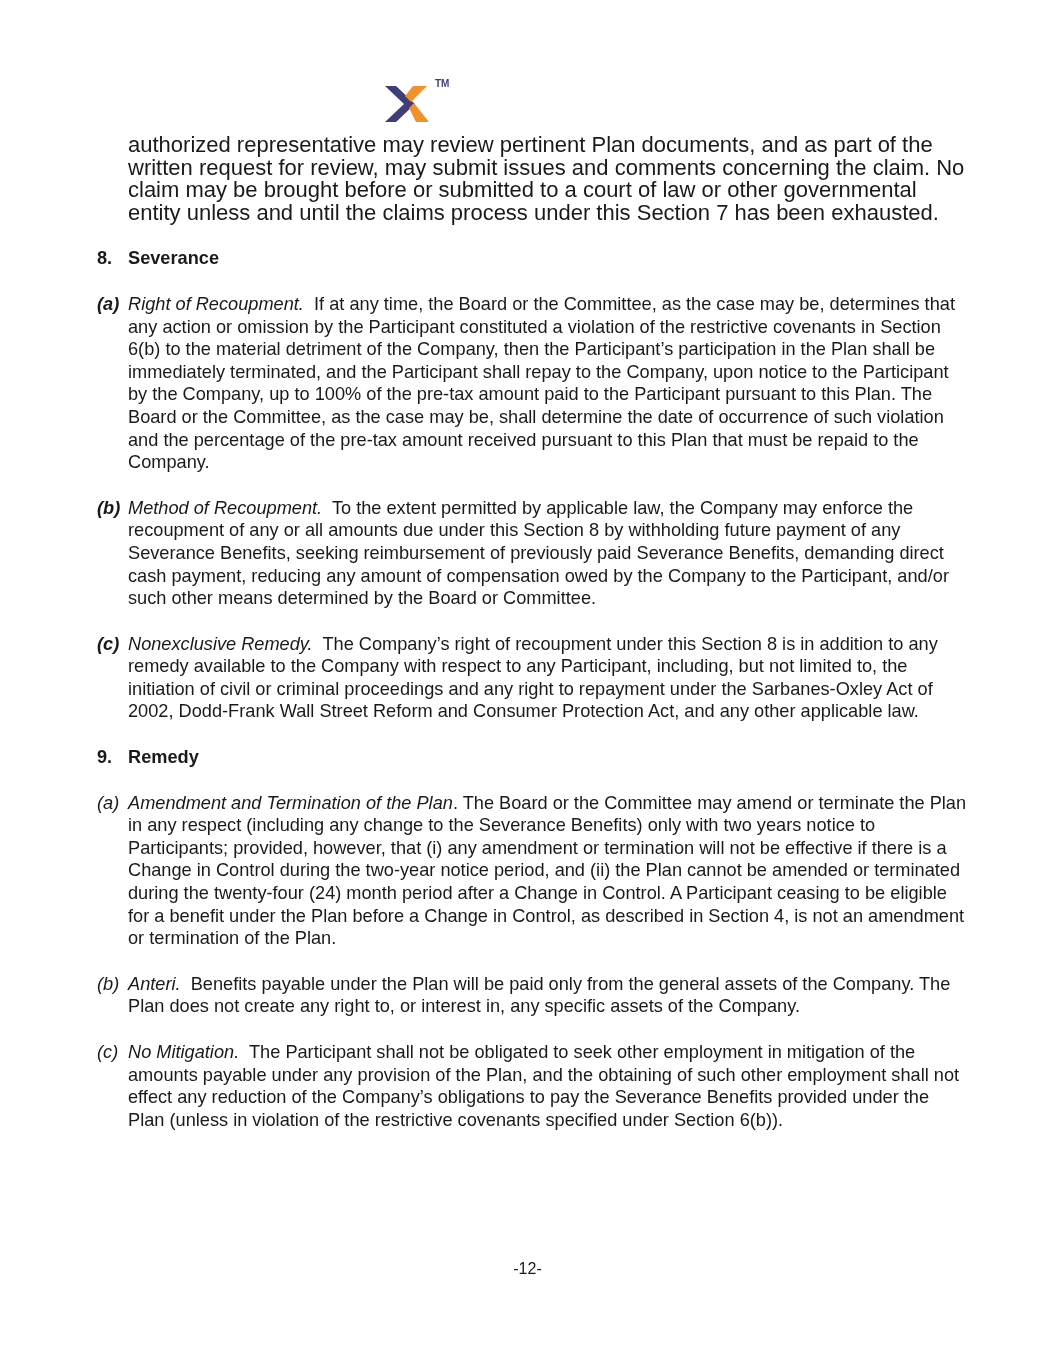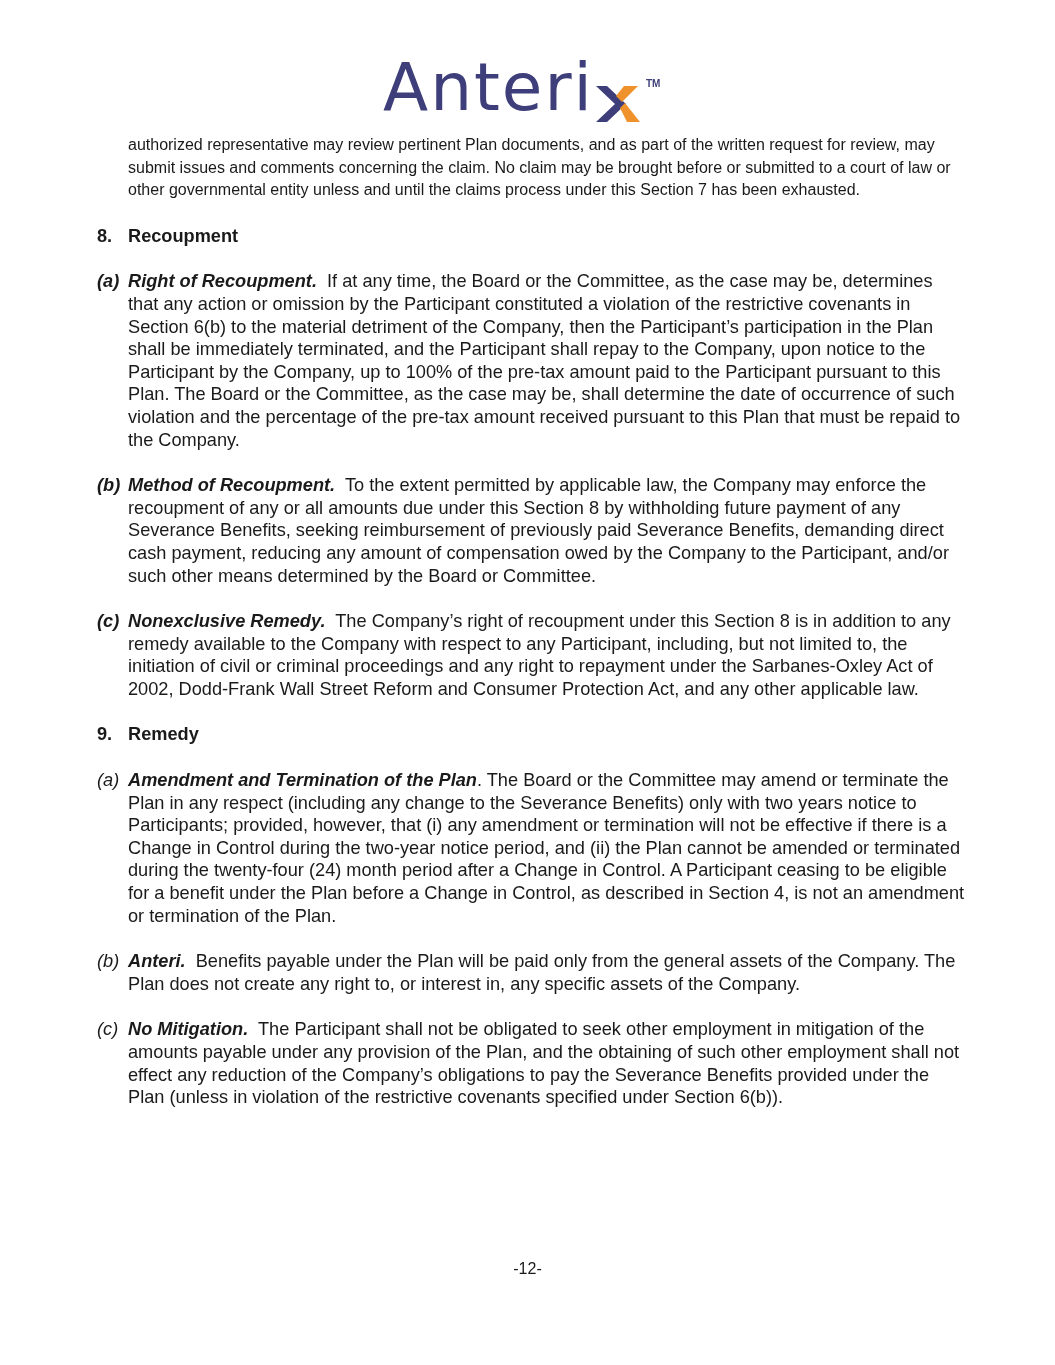--- a/index.html
+++ b/index.html
@@ -3,54 +3,53 @@
 <meta charset="utf-8">
 <style>
   html, body { margin: 0; padding: 0; background: #ffffff; }
   body { width: 1055px; height: 1365px; position: relative; overflow: hidden;
          font-family: "Liberation Sans", sans-serif; color: #1a1a1a; }
   .logo { position: absolute; left: 383px; top: 52px; height: 72px; display: flex; align-items: flex-start; }
   .logo-text { font-family: "DejaVu Sans", sans-serif; font-size: 66px; color: #3e3f7a; letter-spacing: 2px; line-height: 72px; }
   .logo-x { position: relative; width: 50px; height: 72px; }
   .tm { font-family: "Liberation Sans", sans-serif; font-size: 10px; color: #3e3f7a; margin-top: 26px; margin-left: 2px; font-weight: bold; text-align: center; }
   .doc { position: absolute; left: 97px; top: 134px; width: 870px; }
-  .p { font-size: 16px; line-height: 22.6px; margin: 0; }
+  .p { font-size: 22px; line-height: 22.6px; margin: 0; }
   .indent { padding-left: 31px; }
   .heading { font-size: 18.2px; font-weight: bold; line-height: 22.6px; display: flex; }
   .heading .num { width: 31px; }
   .item { display: flex; font-size: 18.2px; line-height: 22.6px; }
   .item .lbl { width: 31px; flex: 0 0 31px; font-style: italic; }
   .item .lbl.bold { font-weight: bold; }
   .item .body { flex: 1; }
-  .item .title { font-weight: bold; font-style: italic; }
+  .item .title { font-weight: normal; font-style: italic; }
   .gap { height: 23px; }
   .page-num { position: absolute; top: 1260px; left: 0; width: 1055px; text-align: center; font-size: 16px; }
 </style>
 </head>
 <body>
 
 <div class="logo">
-  <span class="logo-text">Anteri</span>
   <span class="logo-x">
     <svg width="50" height="72" viewBox="0 0 50 72">
       <polygon points="2,34 13,34 32,52 13,70 2,70 21,52" fill="#3e3f7a"></polygon>
       <polygon points="30,34 44,34 28,50 22,44" fill="#f0922b"></polygon>
       <polygon points="26,56 31,51 46,70 33,70" fill="#f0922b"></polygon>
     </svg>
   </span>
   <span class="tm">TM</span>
 </div>
 
 <div class="doc">
   <p class="p indent">authorized representative may review pertinent Plan documents, and as part of the written request for review, may submit issues and comments concerning the claim.  No claim may be brought before or submitted to a court of law or other governmental entity unless and until the claims process under this Section 7 has been exhausted.</p>
   <div class="gap"></div>
 
   <div class="heading">
     <span class="num">8.</span>
-    <span>Recoupment</span>
+    <span>Severance</span>
   </div>
   <div class="gap"></div>
 
   <div class="item">
     <span class="lbl bold">(a)</span>
     <span class="body"><span class="title">Right of Recoupment.</span>&nbsp; <span>If at any time, the Board or the Committee, as the case may be, determines that any action or omission by the Participant constituted a violation of the restrictive covenants in Section 6(b) to the material detriment of the Company, then the Participant’s participation in the Plan shall be immediately terminated, and the Participant shall repay to the Company, upon notice to the Participant by the Company, up to 100% of the pre-tax amount paid to the Participant pursuant to this Plan.  The Board or the Committee, as the case may be, shall determine the date of occurrence of such violation and the percentage of the pre-tax amount received pursuant to this Plan that must be repaid to the Company.</span></span>
   </div>
   <div class="gap"></div>
 
   <div class="item">

